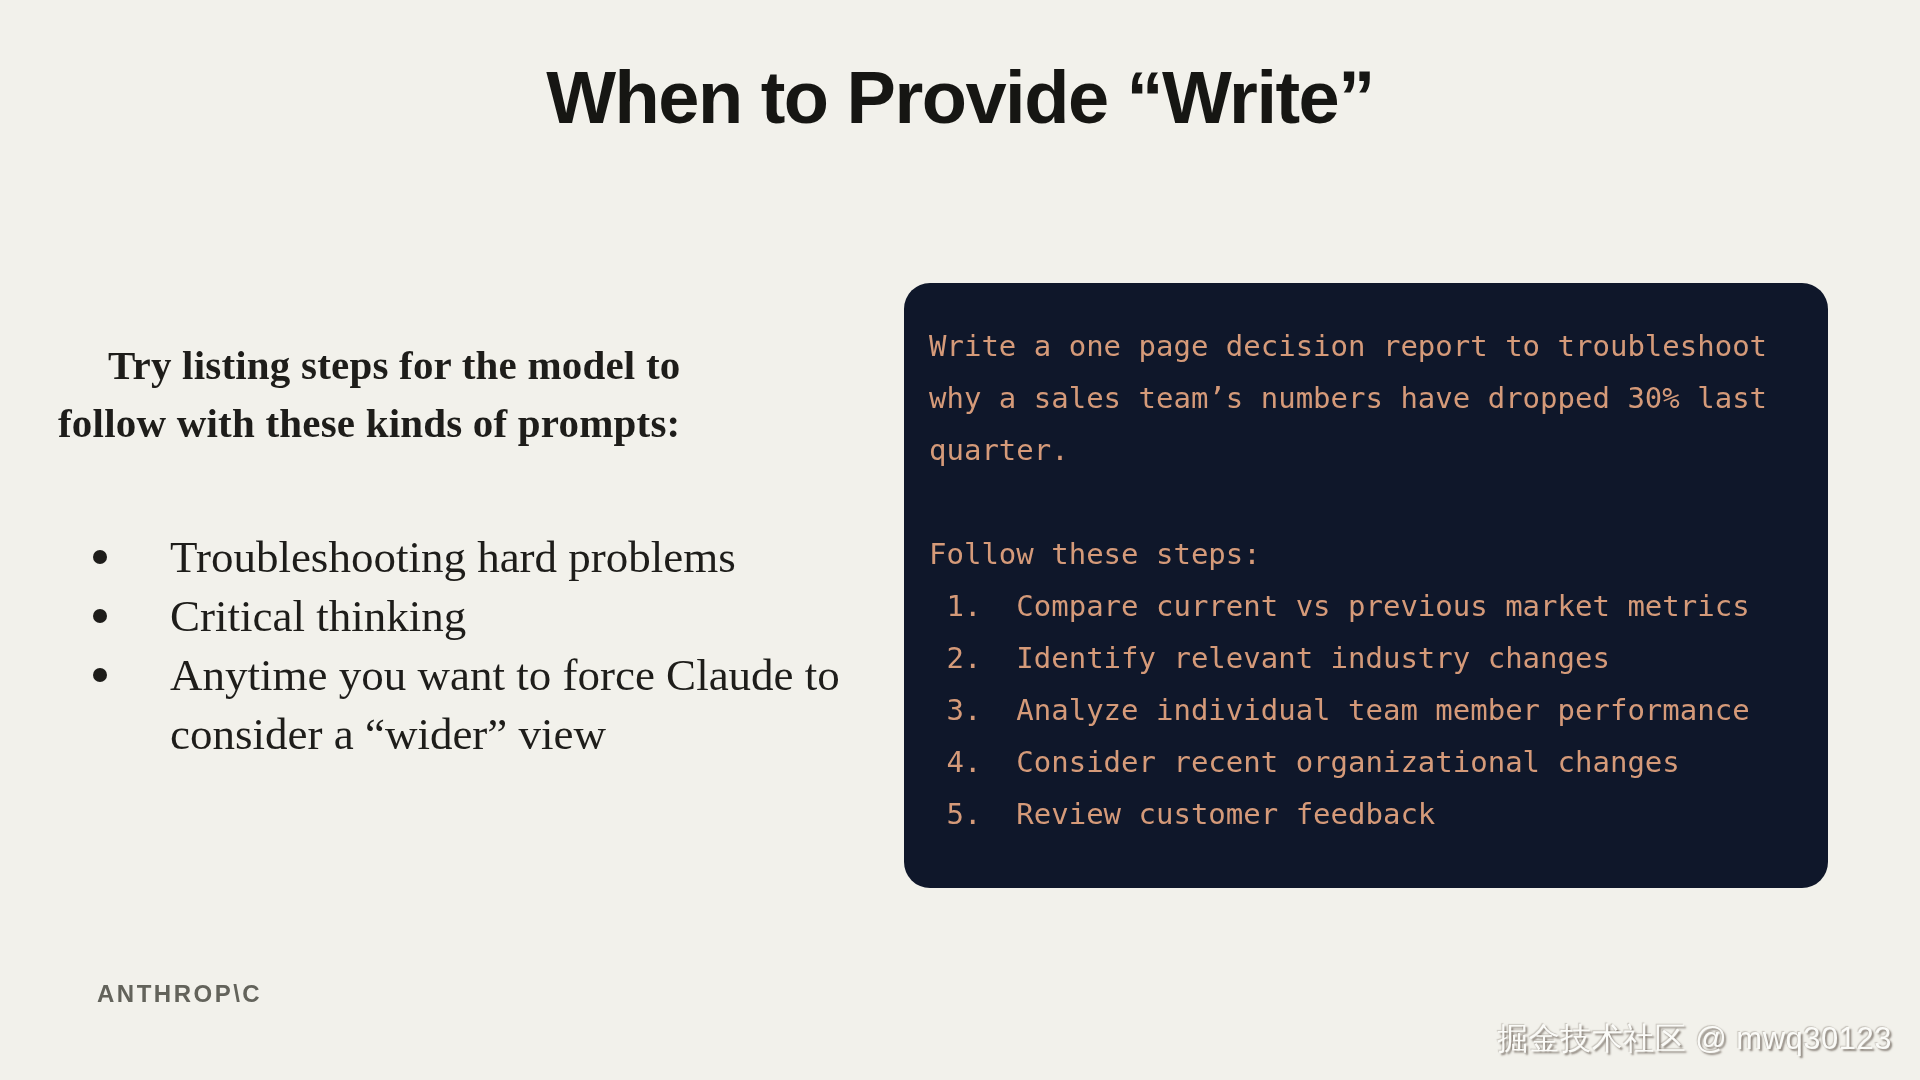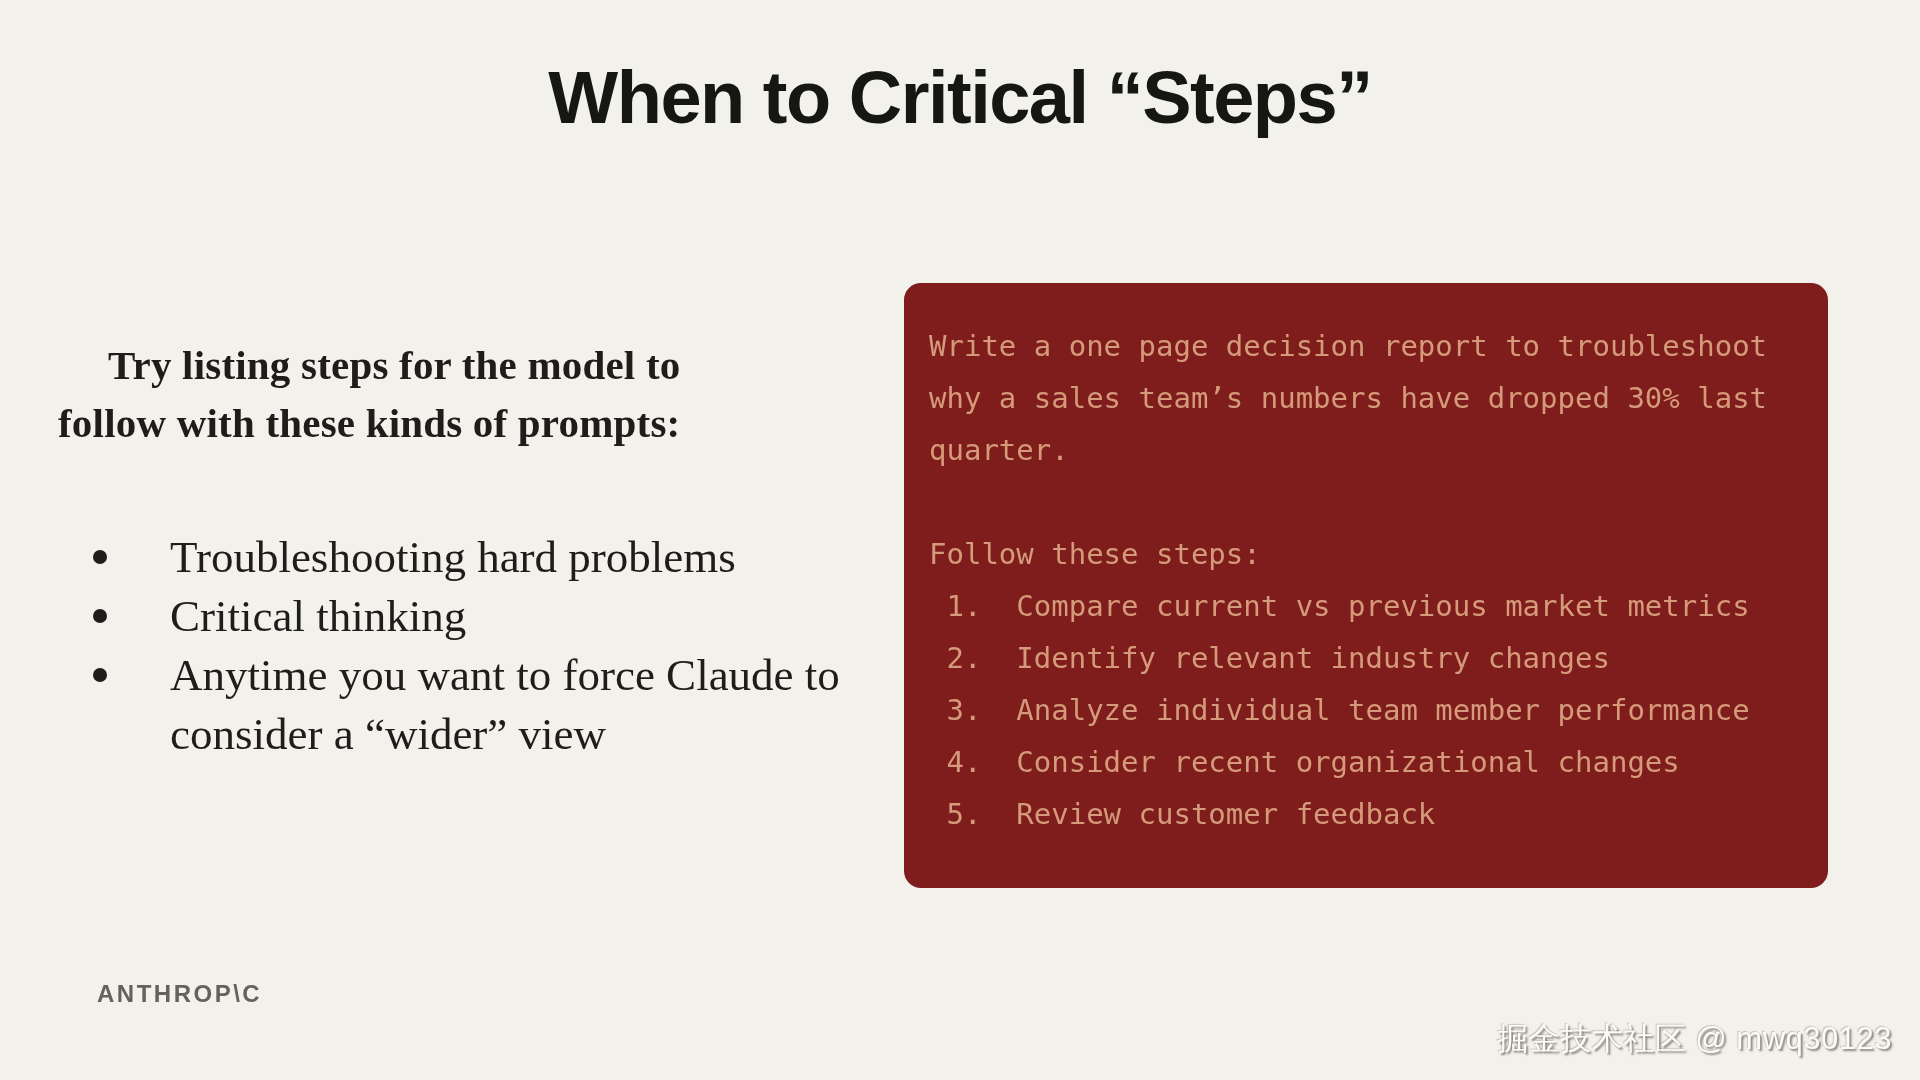--- a/index.html
+++ b/index.html
@@ -72,22 +72,22 @@
     max-width: 700px;
   }
 
   
   .code-panel {
     position: absolute;
     left: 904px;
     top: 283px;
     width: 924px;
     height: 605px;
-    background: #7f1d1d;
-    border-radius: 17px;
+    background: #0f172a;
+    border-radius: 26px;
     box-sizing: border-box;
   }
   .code-text {
     margin: 0;
     padding: 37px 30px 0 25px;
     font-family: "DejaVu Sans Mono", "Liberation Mono", monospace;
     font-size: 29px;
     line-height: 52px;
     color: #d59a79;
     white-space: pre;
@@ -114,21 +114,21 @@
     font-size: 31px;
     color: #fbfbf8;
     text-shadow: 2px 2px 2px rgba(74, 62, 52, 0.6),
                  -1px -1px 1px rgba(74, 62, 52, 0.25);
     letter-spacing: 0.5px;
   }
 </style>
 </head>
 <body>
 
-<div class="slide-title">When to Critical “Steps”</div>
+<div class="slide-title">When to Provide “Write”</div>
 
 <div class="left-heading">
   <div>Try listing steps for the model to</div>
   <div>follow with these kinds of prompts:</div>
 </div>
 
 <ul class="bullet-list">
   <li class="bullet-item">
     <span class="bullet-dot"></span>
     <span class="bullet-text">Troubleshooting hard problems</span>

